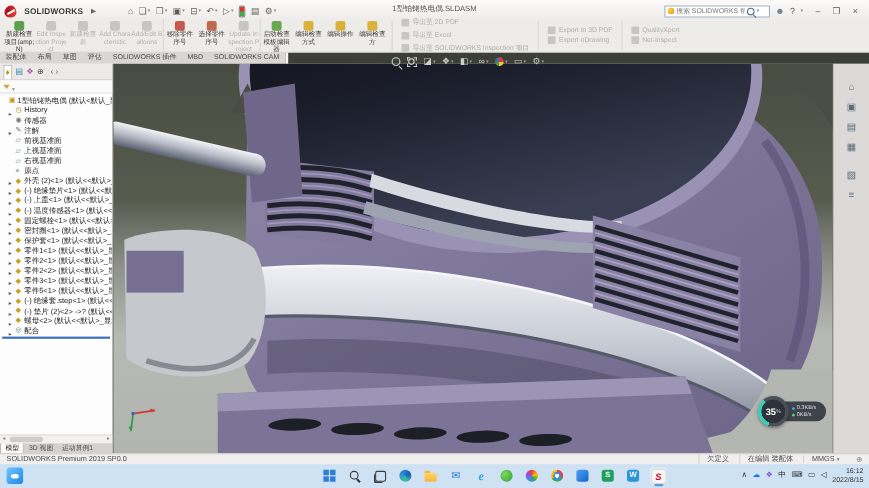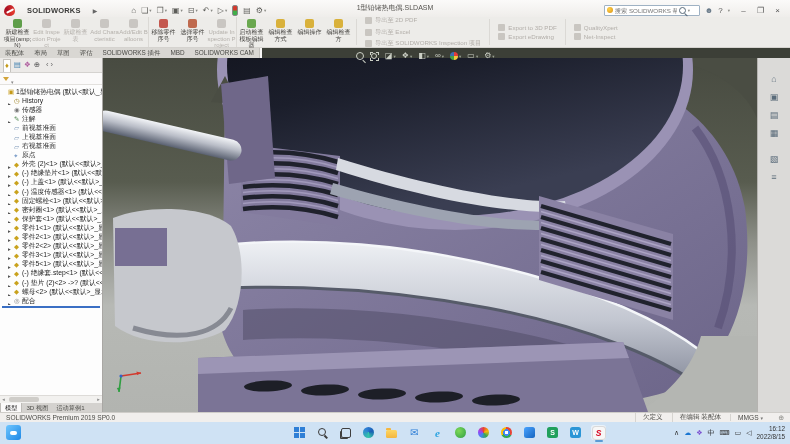--- a/index.html
+++ b/index.html
@@ -2,21 +2,21 @@
 <html><head>
 <meta charset="utf-8">
 <style>
   html,body{margin:0;padding:0;background:#9a9a9a;}
   .app{position:relative;width:790px;height:444px;overflow:hidden;
        font-family:"Liberation Sans","DejaVu Sans",sans-serif;
        -webkit-font-smoothing:antialiased;background:#ecebe8;}
   
   .titlebar{position:absolute;left:0;top:0;width:790px;height:21px;
     background:linear-gradient(#fbfaf9,#edebe8);border-bottom:1px solid #d8d6d2;
-    display:flex;align-items:center;padding:0 4px;box-sizing:border-box;gap:12px;}
+    display:flex;align-items:center;padding:0 4px;box-sizing:border-box;gap:7px;}
   .logo-mark{width:11px;height:11px;border-radius:55% 45% 50% 50%/60% 60% 40% 40%;
     background:conic-gradient(from 110deg,#e43b2e,#a80e24,#e43b2e);position:relative;flex:none;}
   .logo-mark::after{content:"";position:absolute;left:2px;top:5px;width:8px;height:1.6px;background:#fff;transform:rotate(-28deg);border-radius:1px;}
   .logo-text{font-size:7.5px;font-weight:bold;color:#3a3a38;letter-spacing:.2px;}
   .menu-arrow{font-size:6px;color:#666;}
   .qat{display:flex;align-items:center;gap:5px;margin-left:22px;}
   .qa-item{display:flex;align-items:center;gap:1px;}
   .qa-glyph{font-size:8px;color:#5c5c58;line-height:9px;}
   .qa-caret{display:none;font-size:4.5px;color:#8a8a86;}
   .qa-caret.show{display:inline;}
@@ -733,20 +733,38 @@
 
         <g transform="translate(18,318)">
           <line x1="0" y1="0" x2="20" y2="-3" stroke="#d23a2e" stroke-width="1.6"></line>
           <path d="M20,-3 l-4.5,-1.6 l0.6,3.6 Z" fill="#d23a2e"></path>
           <line x1="0" y1="0" x2="-2" y2="16" stroke="#2f9e41" stroke-width="1.6"></line>
           <path d="M-2,16 l-2.2,-4 l3.8,-0.4 Z" fill="#2f9e41"></path>
           <circle cx="0" cy="0" r="1.6" fill="#3562c8"></circle>
         </g>
       </svg>
 
+      <div class="perf">
+        <div class="perf-circle">
+          <span>35</span>
+            <span class="psign">%</span>
+        </div>
+        <div class="perf-pill">
+
+            <div class="perf-row">
+              <span class="dot" style="background: rgb(74, 163, 255);"></span>
+              <span class="pv">0.3KB/s</span>
+            </div>
+
+            <div class="perf-row">
+              <span class="dot" style="background: rgb(82, 210, 115);"></span>
+              <span class="pv">0KB/s</span>
+            </div>
+          </div>
+      </div>
     </div>
 
     <div class="taskpane">
 
         <span class="tp-icon">
           <span>⌂</span>
         </span>
 
         <span class="tp-icon">
           <span>▣</span>

